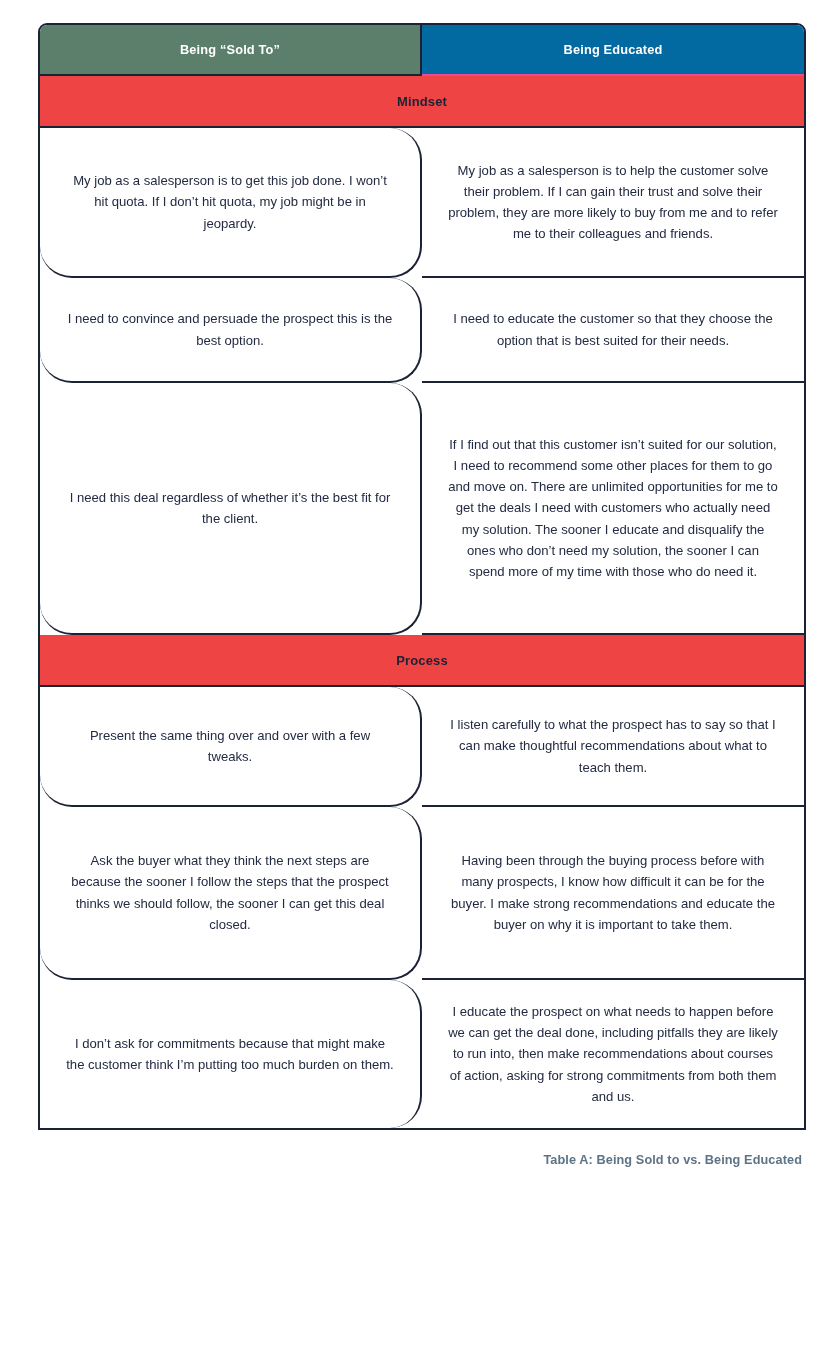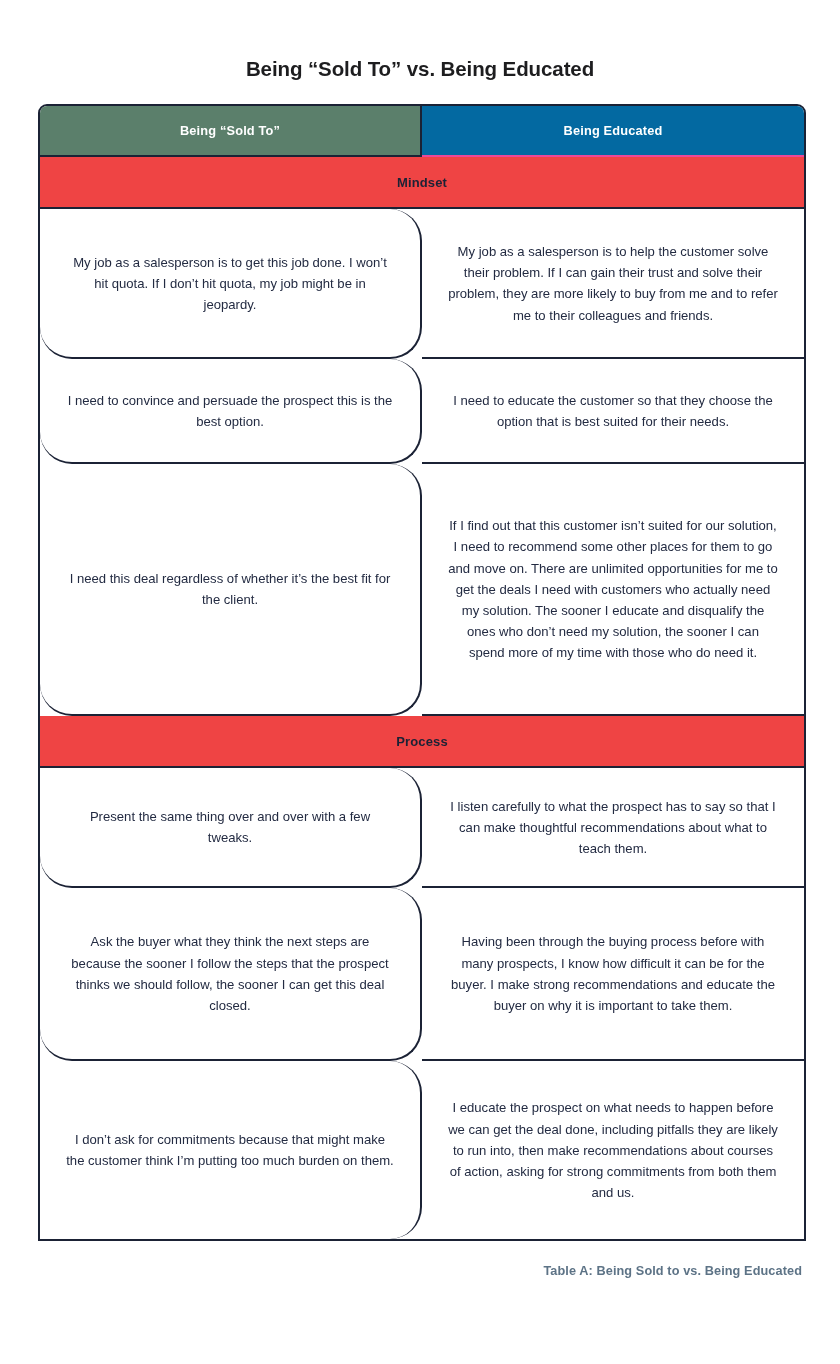--- a/index.html
+++ b/index.html
@@ -114,40 +114,39 @@
     border-bottom: none;
   }
 
   
   tr.r-h1 td.cell { height: 150px; }
   tr.r-h2 td.cell { height: 105px; }
   tr.r-h3 td.cell { height: 252px; }
   tr.r-h4 td.cell { height: 110px; }
   tr.r-h5 td.cell { height: 120px; }
   tr.r-h6 td.cell { height: 173px; }
-  tr.r-h7 td.cell { height: 178px; }
+  tr.r-h7 td.cell { height: 148px; }
 
   
   .table-caption {
     margin: 23px 38px 0 38px;
     width: 764px;
     text-align: right;
     font-size: 12.7px;
     font-weight: 700;
     color: #5d7386;
     letter-spacing: 0.1px;
     box-sizing: border-box;
   }
 </style>
 </head>
 <body>
 
 <div class="page">
 
-  <h1 class="page-title">Being “Sold To” vs. Being Educated</h1>
 
   <div class="table-wrap">
     <table class="compare">
       <colgroup>
         <col class="c1">
         <col class="c2">
       </colgroup>
 
       <thead>
         <tr>

